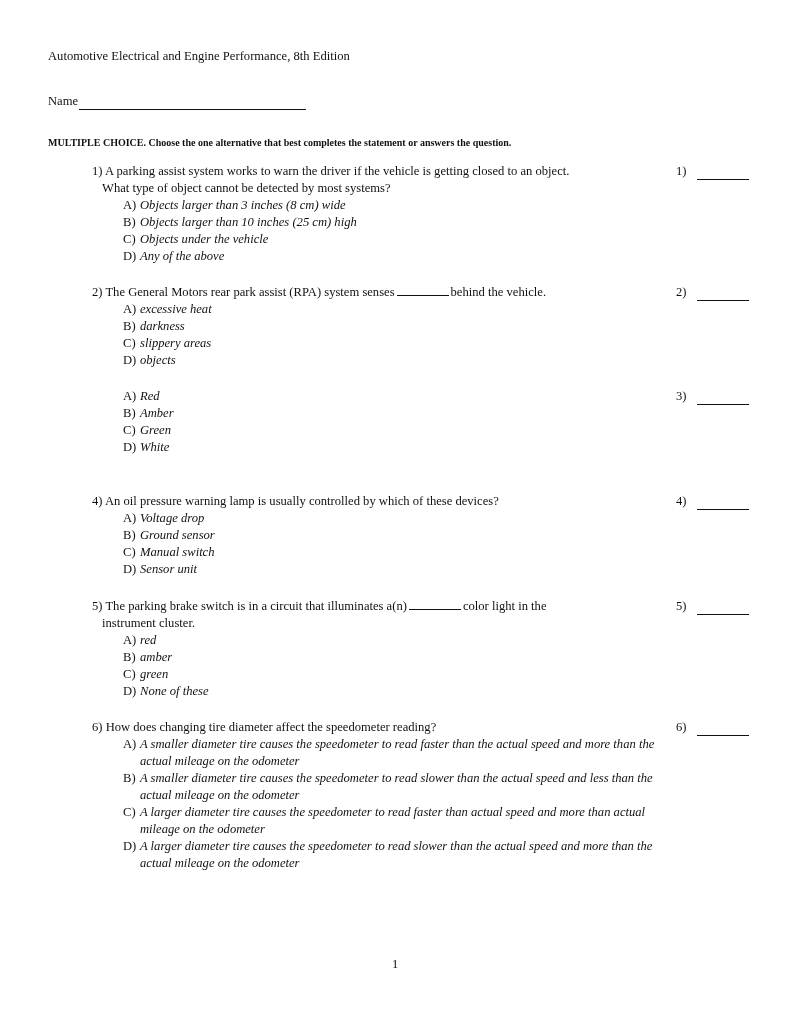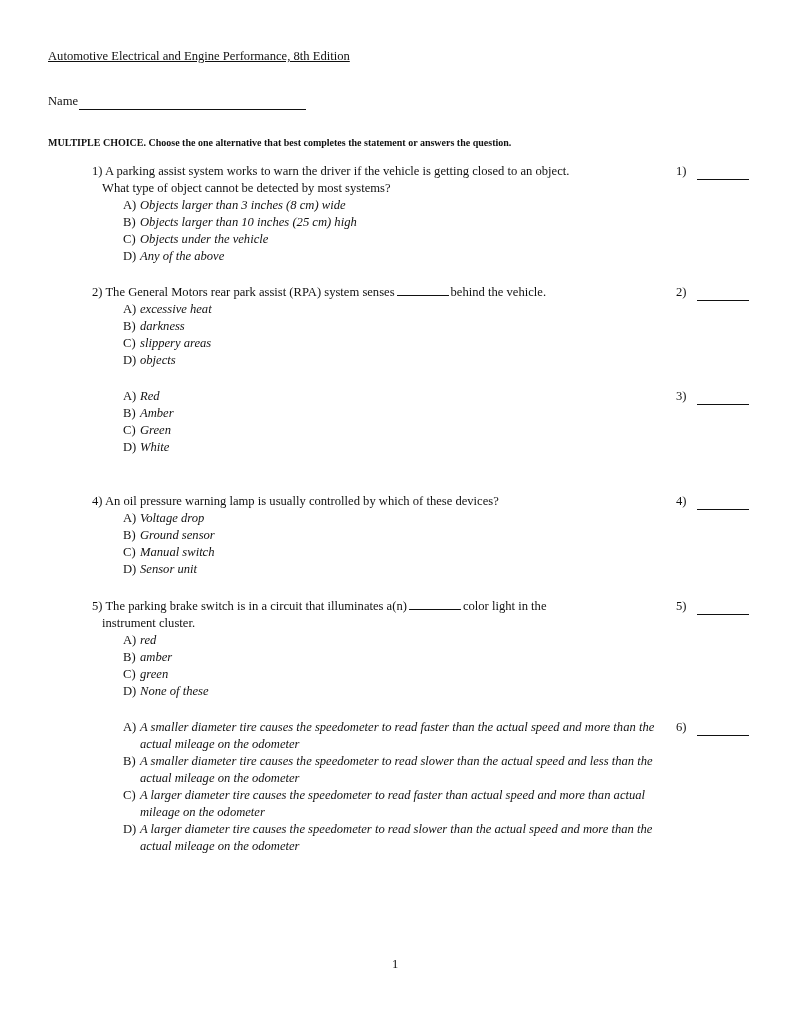--- a/index.html
+++ b/index.html
@@ -2,21 +2,21 @@
 <html><head>
   <meta charset="utf-8">
   <style>
     html, body { margin: 0; padding: 0; background: #ffffff; }
     body {
       width: 791px; height: 1024px; position: relative; overflow: hidden;
       font-family: "Liberation Serif", "DejaVu Serif", serif;
       color: #111111; font-size: 12.6px; line-height: 17px;
     }
     .header { position: absolute; left: 48px; top: 49px; }
-    .header div { line-height: 14px; text-decoration: underline; }
+    .header div { line-height: 14px; }
     .name-row { position: absolute; left: 48px; top: 93px; display: flex; align-items: flex-end; }
     .name-line { display: inline-block; width: 227px; border-bottom: 1px solid #111; height: 12px; margin-left: 1px; }
     .instructions { position: absolute; left: 48px; top: 134px; font-weight: bold; font-size: 10px; white-space: nowrap; }
     .question { position: absolute; left: 92px; width: 660px; }
     .q-stem { width: 560px; }
     .q-stem .cont { padding-left: 10px; display: block; }
     .choices { margin-left: 31px; width: 540px; }
     .choice { display: flex; }
     .choice-letter { width: 17px; flex: none; }
     .choice-text { flex: 1; font-style: italic; }
@@ -177,20 +177,24 @@
         <span class="choice-text">green</span>
       </div>
     <div class="choice">
         <span class="choice-letter">D)</span>
         <span class="choice-text">None of these</span>
       </div>
   </div>
 </div>
 
 <div class="question" style="top:719px;">
+  <div class="q-stem">
+    <span>6)</span>
+    <span>How does changing tire diameter affect the speedometer reading?</span>
+  </div>
   <div class="answer-slot">
     <span class="answer-num">6)</span>
     <span class="answer-line"></span>
   </div>
   <div class="choices">
     <div class="choice">
         <span class="choice-letter">A)</span>
         <span class="choice-text">A smaller diameter tire causes the speedometer to read faster than the actual speed and more than the actual mileage on the odometer</span>
       </div>
     <div class="choice">

